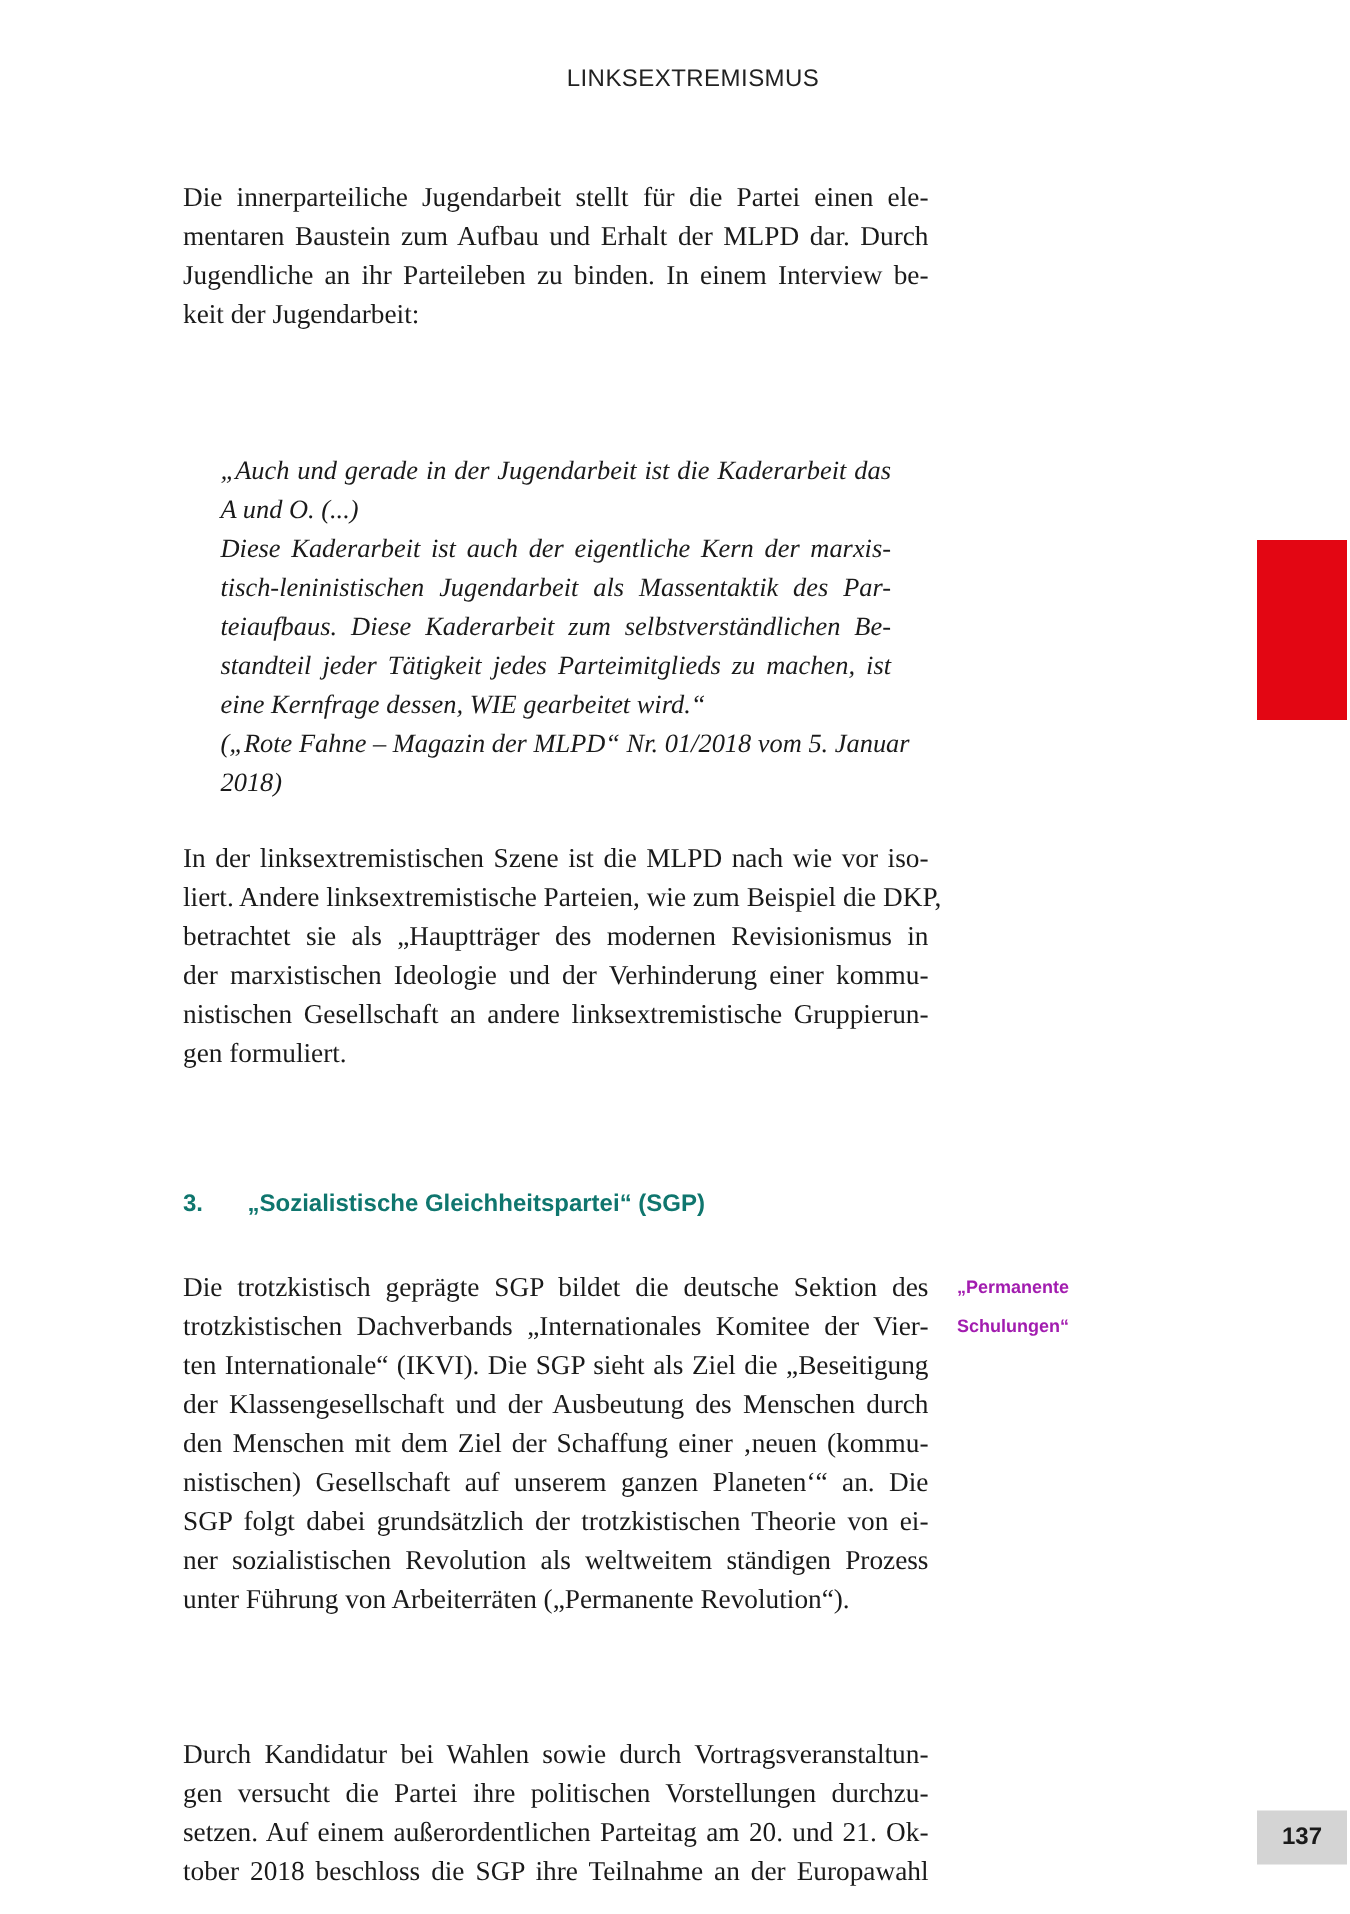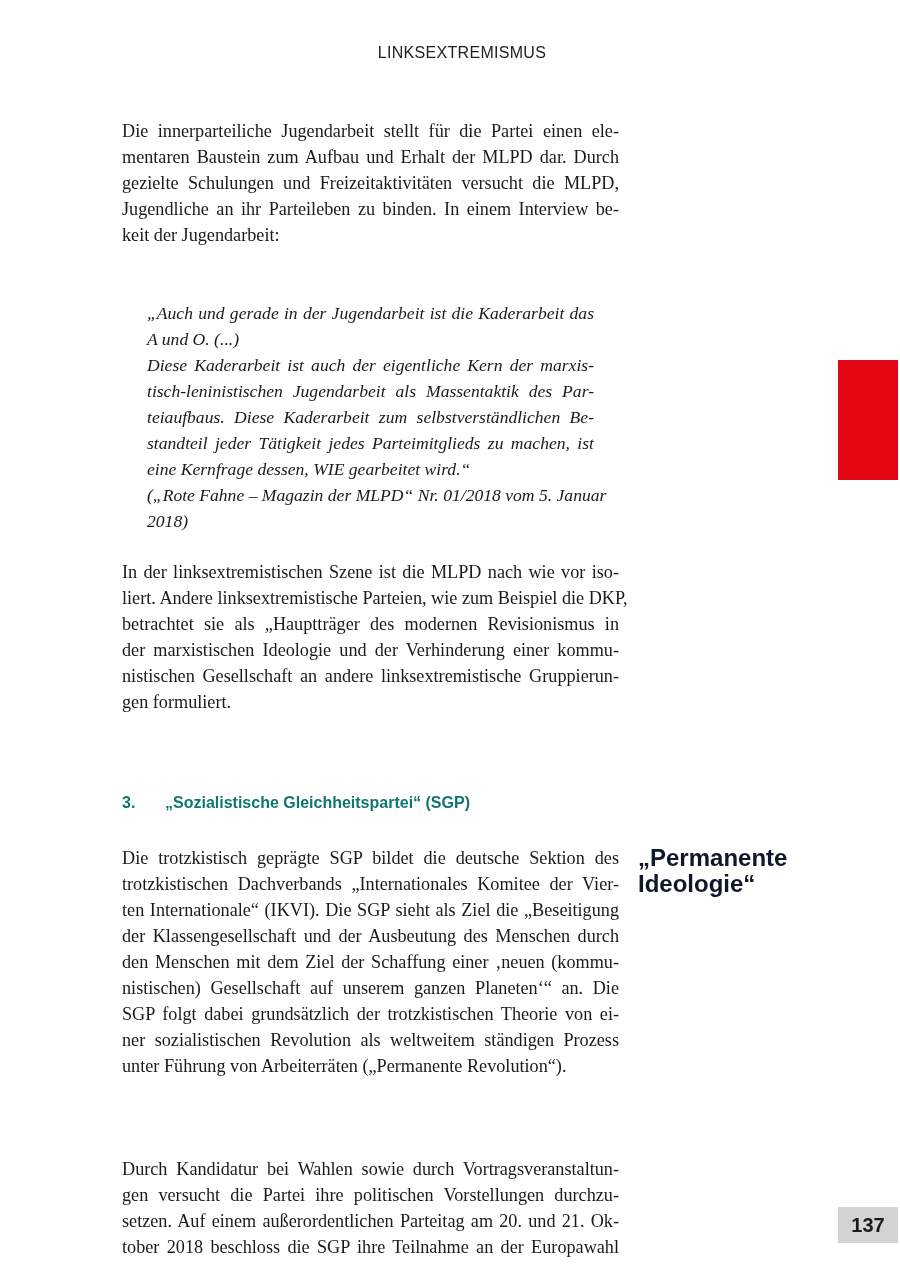--- a/index.html
+++ b/index.html
@@ -11,36 +11,35 @@
   .para .line { display:block; text-align:justify; text-align-last:justify; white-space:nowrap; }
   .para .line.last { text-align-last:left; }
   .quote { position:absolute; left:147px; width:447px; margin:0;
     font-family:"Liberation Serif", serif; font-style:italic; font-size:17.6px; line-height:26px; }
   .quote .line { display:block; text-align:justify; text-align-last:justify; white-space:nowrap; }
   .quote .line.last { text-align-last:left; }
   .heading { position:absolute; left:122px; top:794px; font-family:"Liberation Sans", sans-serif;
     font-weight:bold; font-size:16px; color:#0f766e; }
   .heading .num { display:inline-block; width:43px; }
   .margin-note { position:absolute; left:638px; top:845px; width:140px;
-    font-family:"Liberation Sans", sans-serif; font-weight:bold; font-size:24px; line-height:26px; color:#0f172a; }
+    font-family:"Liberation Sans", sans-serif; font-weight:bold; font-size:12px; line-height:26px; color:#a21caf; }
   .red-tab { position:absolute; left:838px; top:360px; width:60px; height:120px; background:#e30613; }
   .page-num { position:absolute; left:838px; top:1207px; width:60px; height:36px; background:#d4d4d4;
-    font-family:"Liberation Sans", sans-serif; font-weight:bold; font-size:20px; line-height:36px; text-align:center; color:#1a1a1a; }
+    font-family:"Liberation Sans", sans-serif; font-weight:bold; font-size:16px; line-height:36px; text-align:center; color:#1a1a1a; }
 </style>
 </head>
 <body>
 
 <div class="running-head">LINKSEXTREMISMUS</div>
 
 <div class="red-tab"></div>
 
 <p class="para" style="top:118px;">
   <span class="line">Die innerparteiliche Jugendarbeit stellt für die Partei einen ele-</span>
   <span class="line">mentaren Baustein zum Aufbau und Erhalt der MLPD dar. Durch</span>
-  <span class="line">gezielte Schulungen und Freizeitaktivitäten versucht die MLPD,</span>
   <span class="line">Jugendliche an ihr Parteileben zu binden. In einem Interview be-</span>
   <span class="line last">keit der Jugendarbeit:</span>
 </p>
 
 <p class="quote" style="top:300px;">
   <span class="line">„Auch und gerade in der Jugendarbeit ist die Kaderarbeit das</span>
   <span class="line last">A und O. (...)</span>
   <span class="line">Diese Kaderarbeit ist auch der eigentliche Kern der marxis-</span>
   <span class="line">tisch-leninistischen Jugendarbeit als Massentaktik des Par-</span>
   <span class="line">teiaufbaus. Diese Kaderarbeit zum selbstverständlichen Be-</span>
@@ -58,21 +57,21 @@
   <span class="line">nistischen Gesellschaft an andere linksextremistische Gruppierun-</span>
   <span class="line last">gen formuliert.</span>
 </p>
 
 <div class="heading">
   <span class="num">3.</span><span>„Sozialistische Gleichheitspartei“ (SGP)</span>
 </div>
 
 <div class="margin-note">
   <div>„Permanente</div>
-  <div>Ideologie“</div>
+  <div>Schulungen“</div>
 </div>
 
 <p class="para" style="top:845px;">
   <span class="line">Die trotzkistisch geprägte SGP bildet die deutsche Sektion des</span>
   <span class="line">trotzkistischen Dachverbands „Internationales Komitee der Vier-</span>
   <span class="line">ten Internationale“ (IKVI). Die SGP sieht als Ziel die „Beseitigung</span>
   <span class="line">der Klassengesellschaft und der Ausbeutung des Menschen durch</span>
   <span class="line">den Menschen mit dem Ziel der Schaffung einer ‚neuen (kommu-</span>
   <span class="line">nistischen) Gesellschaft auf unserem ganzen Planeten‘“ an. Die</span>
   <span class="line">SGP folgt dabei grundsätzlich der trotzkistischen Theorie von ei-</span>

